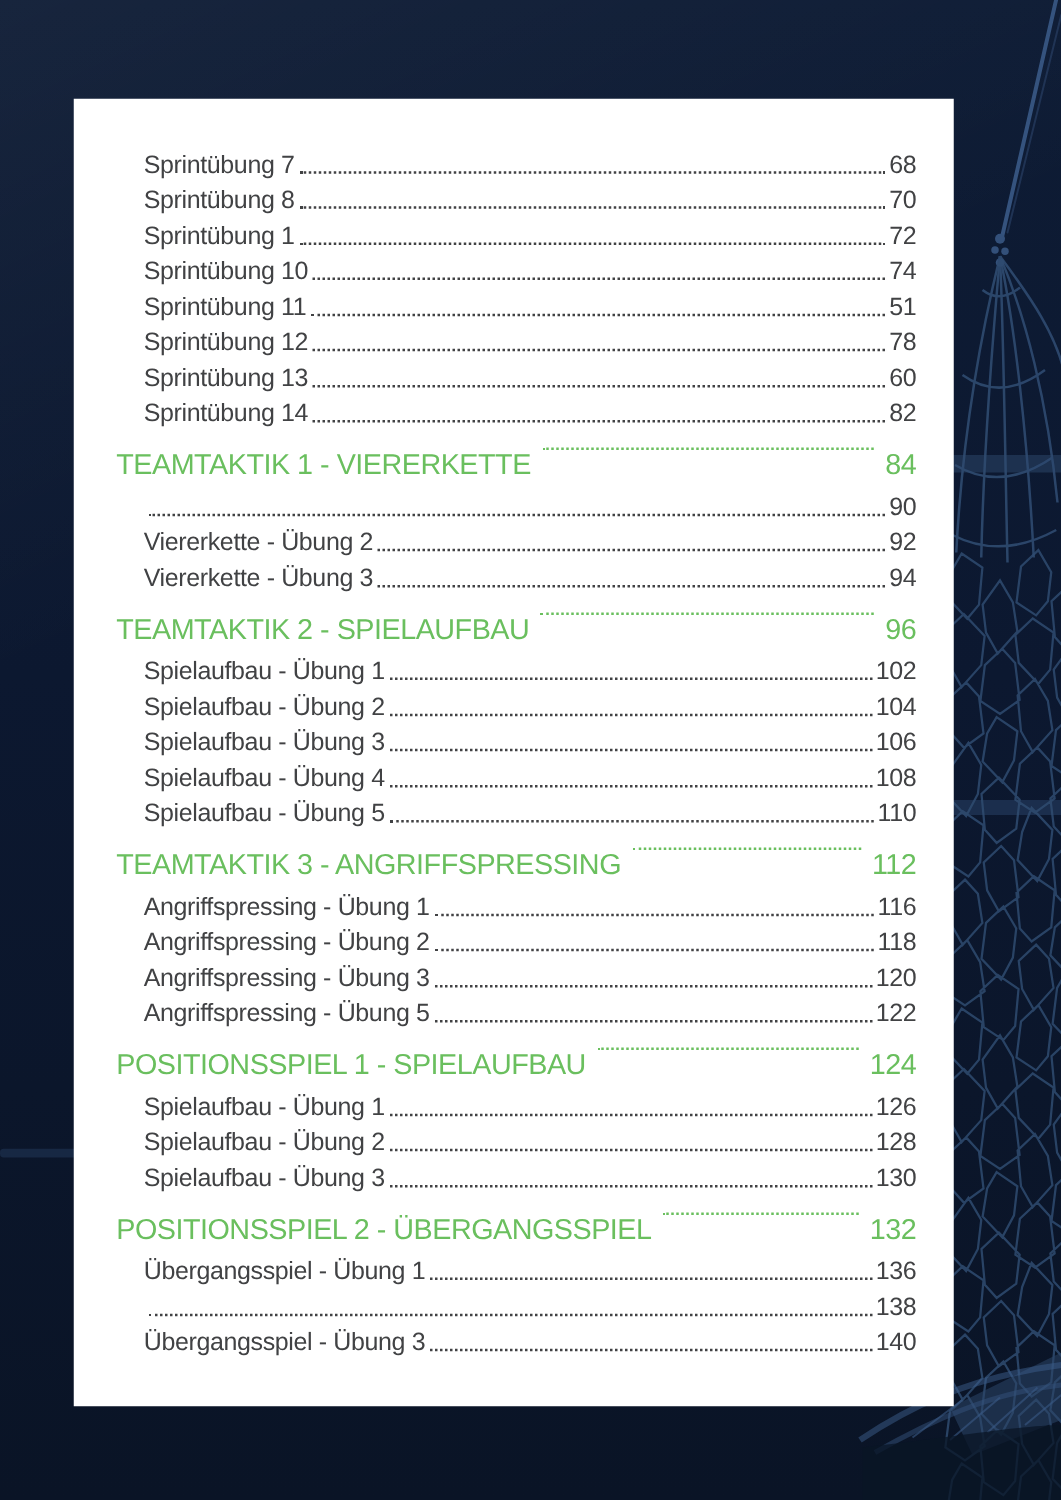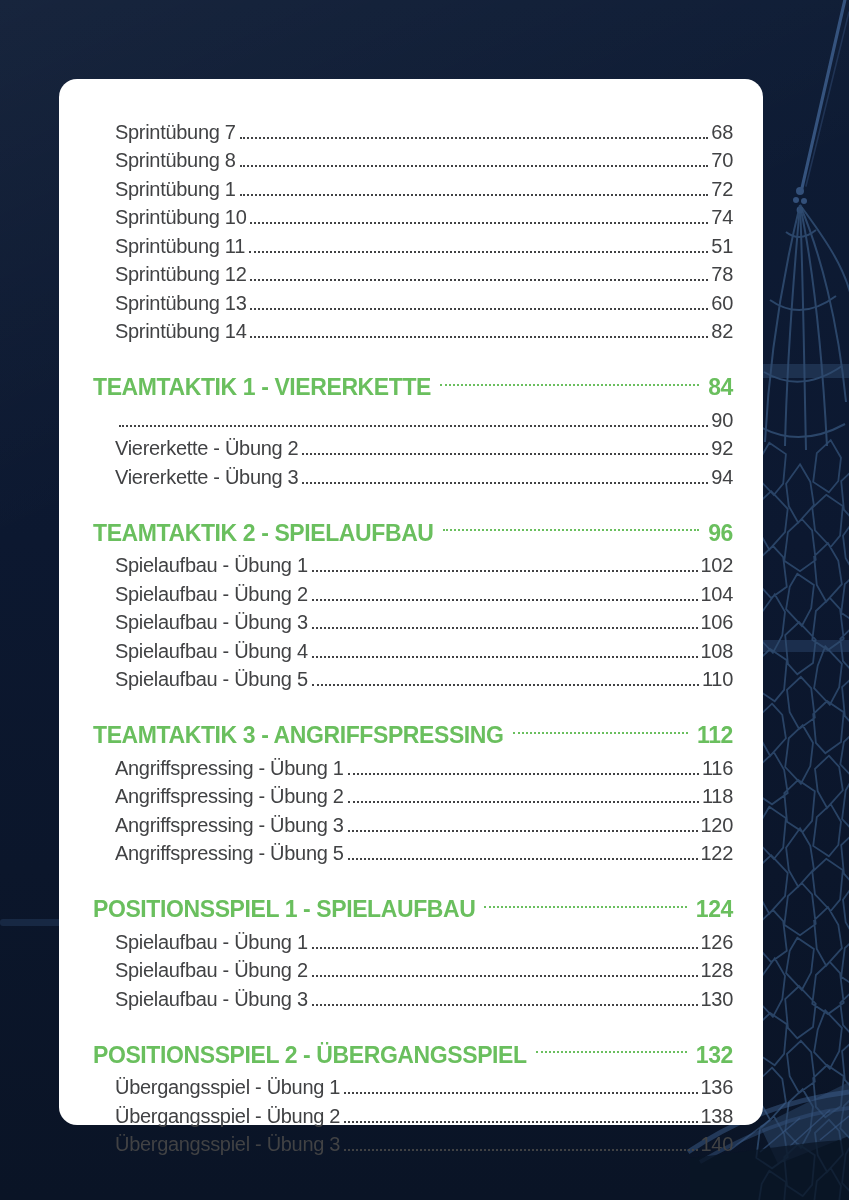--- a/index.html
+++ b/index.html
@@ -8,37 +8,36 @@
     background:
       linear-gradient(155deg, rgba(255,255,255,0.04) 0%, rgba(255,255,255,0) 35%),
       linear-gradient(180deg, #0e1c35 0%, #0c1830 45%, #0a1426 100%);
     font-family:"Liberation Sans", sans-serif;
   }
   .bg-svg{position:absolute;left:0;top:0;}
   .page{
     position:absolute;left:59px;top:79px;width:704px;height:1046px;
     background:#ffffff;box-sizing:border-box;
     padding:36px 30px 0 34px;
-    border-radius:18px;
   }
   .i-row{
     display:flex;align-items:flex-end;height:28.5px;
     font-size:20px;color:var(--text,#414244);
     padding-left:22px;letter-spacing:-0.3px;
   }
   .i-row .t{white-space:nowrap;}
   .leader{
     flex:1;min-width:16px;
     border-bottom:2px dotted var(--text,#47474a);
     margin:0 3px 5px 4px;
   }
   .num{white-space:nowrap;}
   .h-row{
-    display:flex;align-items:center;height:31px;margin-top:29px;
-    font-size:23px;font-weight:bold;color:var(--green,#6abf5e);
+    display:flex;align-items:flex-start;height:31px;margin-top:15px;
+    font-size:23px;font-weight:normal;color:var(--green,#6abf5e);
     letter-spacing:-0.4px;
   }
   .h-row .leader{
     border-bottom:2px dotted var(--green,#6abf5e);
     margin:0 9px 6px 9px;
   }
 </style>
 </head>
 <body>
 
@@ -227,21 +226,20 @@
         <span class="t">POSITIONSSPIEL 2 - ÜBERGANGSSPIEL</span>
         <span class="leader"></span>
         <span class="num">132</span>
       </div>
       <div class="i-row">
         <span class="t">Übergangsspiel - Übung 1</span>
         <span class="leader"></span>
         <span class="num">136</span>
       </div>
       <div class="i-row">
-        <span class="t">Übergangsspiel - Übung 2</span>
         <span class="leader"></span>
         <span class="num">138</span>
       </div>
       <div class="i-row">
         <span class="t">Übergangsspiel - Übung 3</span>
         <span class="leader"></span>
         <span class="num">140</span>
       </div>
     </div>
 </main>

